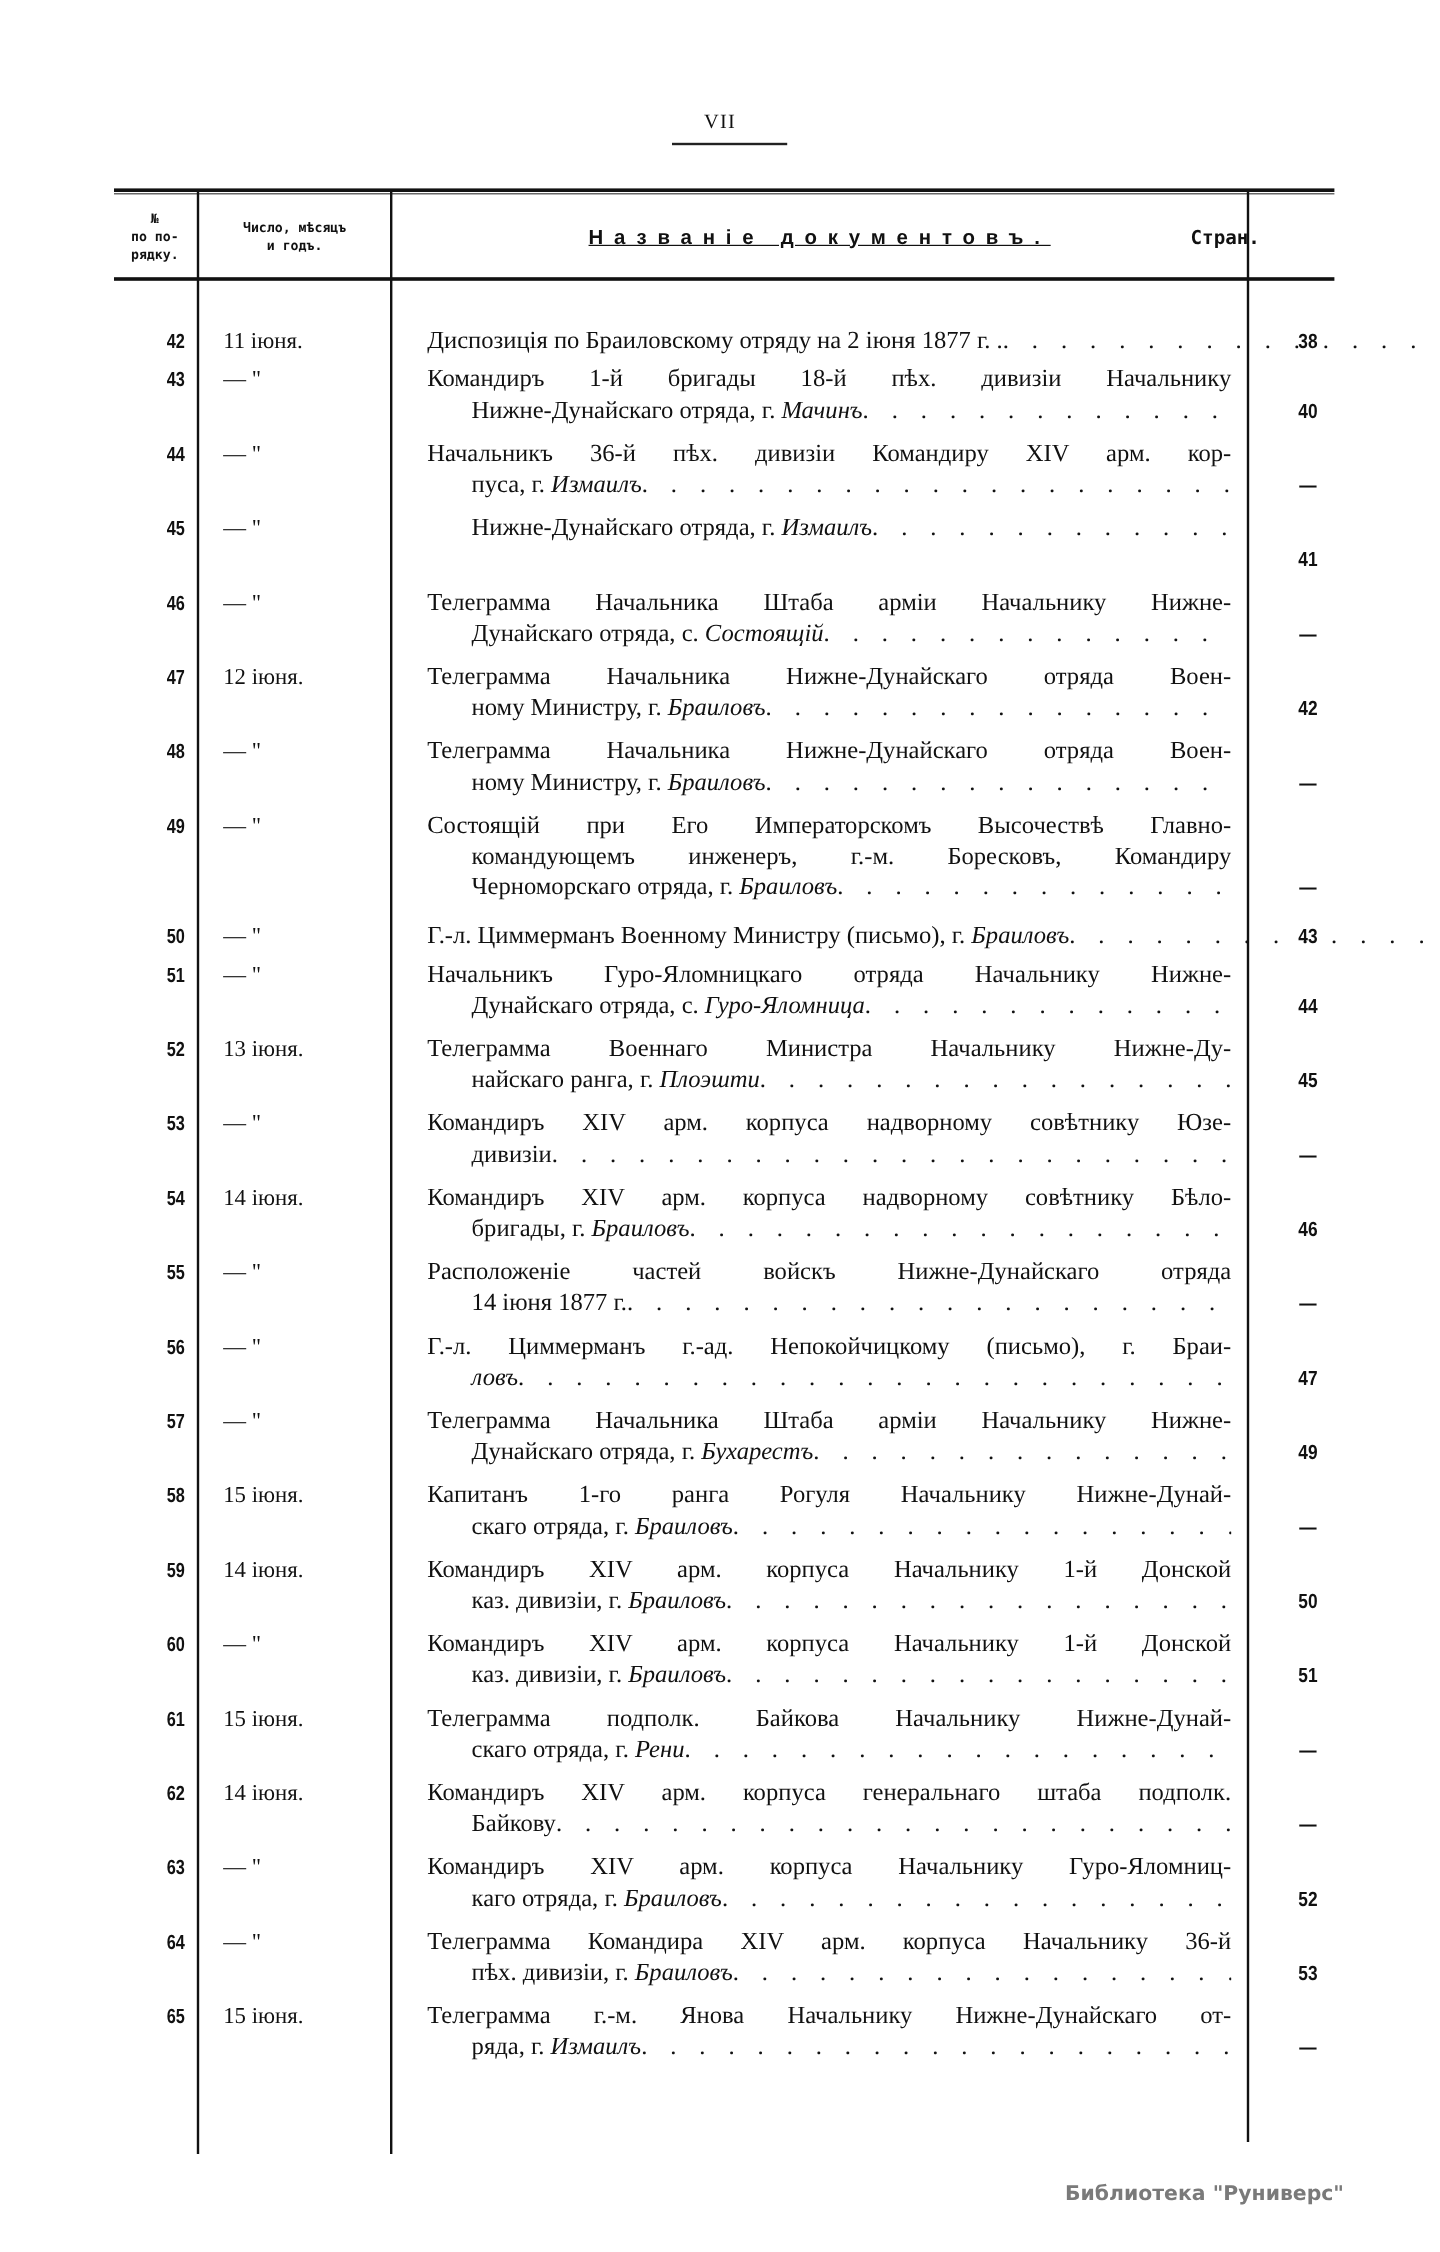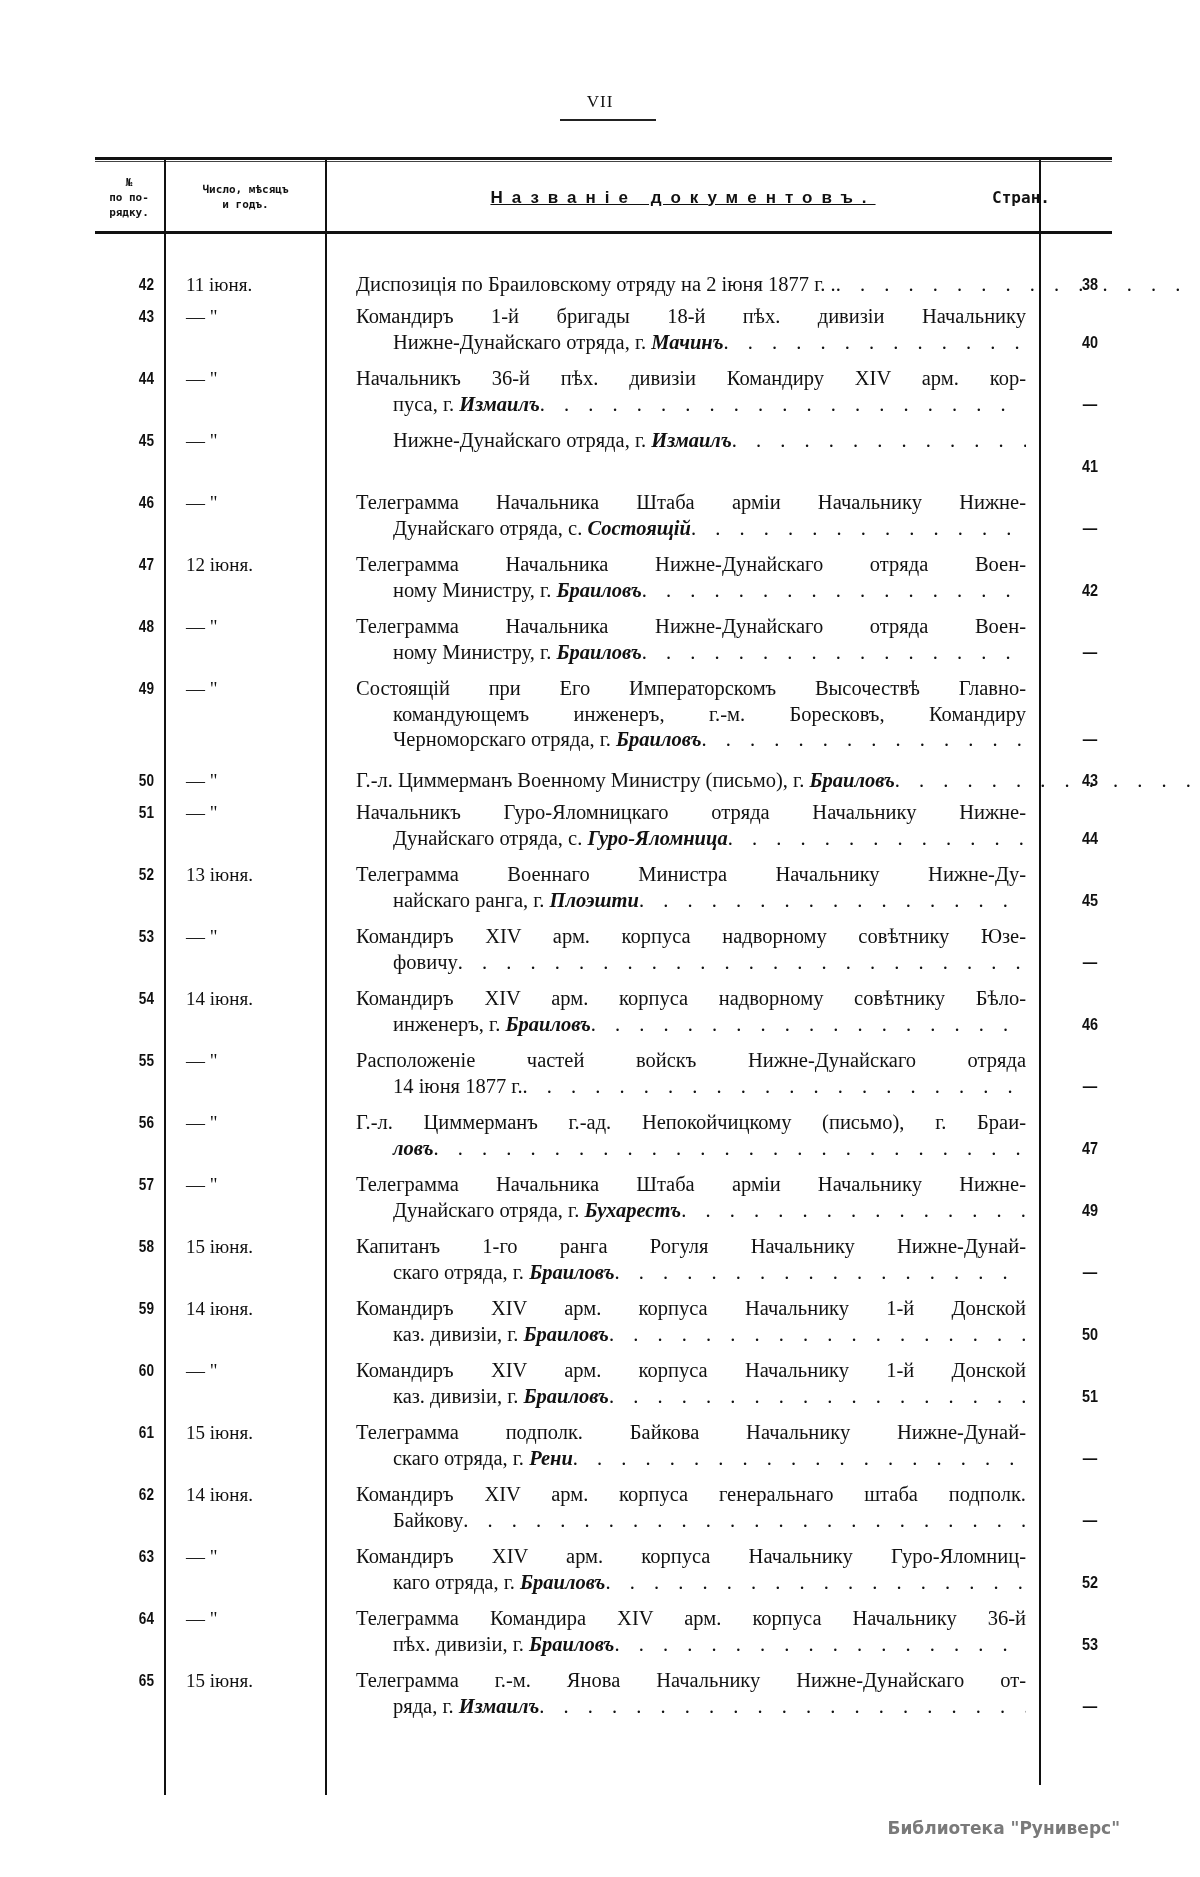--- a/index.html
+++ b/index.html
@@ -44,21 +44,21 @@
     position: absolute; left: 186px; width: 130px; font-size: 19px; line-height: 26px;
     white-space: nowrap;
   }
   .title {
     position: absolute; left: 356px; width: 670px; font-size: 20.5px; line-height: 25.5px;
   }
   .title .l1 { display: block; text-align: justify; text-align-last: justify; white-space: nowrap; }
   .title .l1.single { text-align-last: auto; }
   .title .lc { display: block; padding-left: 37px; white-space: nowrap; overflow: hidden; }
   .title .mid { text-align: justify; text-align-last: justify; }
-  .title .place { font-style: italic; font-weight: bold; }
+  .title .place { font-style: italic; }
   .title .dots { letter-spacing: 7px; }
   .page {
     position: absolute; left: 1060px; width: 60px; text-align: center;
     font-family: "Liberation Sans", "DejaVu Sans", sans-serif; font-weight: bold;
     font-size: 17px; line-height: 26px; transform: scaleX(0.85);
   }
   .footer-watermark {
     position: absolute; left: 840px; top: 1818px; width: 280px; text-align: right;
     font-family: "DejaVu Sans", "Liberation Sans", sans-serif; font-weight: bold;
     font-size: 17px; color: #7a7a7a;
@@ -190,30 +190,30 @@
         <span class="l1"><span>Телеграмма Военнаго Министра Начальнику Нижне-Ду-</span></span>
         <span class="lc"><span>найскаго ранга, г. </span><span class="place">Плоэшти</span><span class="dots">. . . . . . . . . . . . . . . . . . . . . . . . . . . . . . . . . . . . .</span></span>
       </div>
       <div class="page" style="top: 25.5px;">45</div>
     </div>
     <div class="row" style="top: 924px;">
       <div class="num">53</div>
       <div class="date">— "</div>
       <div class="title">
         <span class="l1"><span>Командиръ XIV арм. корпуса надворному совѣтнику Юзе-</span></span>
-        <span class="lc"><span>фовичу</span><span class="dots">. . . . . . . . . . . . . . . . . . . . . . . . . . . . . . . . . . . . .</span></span>
+        <span class="lc"><span>дивизiи</span><span class="dots">. . . . . . . . . . . . . . . . . . . . . . . . . . . . . . . . . . . . .</span></span>
       </div>
       <div class="page" style="top: 25.5px;">—</div>
     </div>
     <div class="row" style="top: 986px;">
       <div class="num">54</div>
       <div class="date">14 iюня.</div>
       <div class="title">
         <span class="l1"><span>Командиръ XIV арм. корпуса надворному совѣтнику Бѣло-</span></span>
-        <span class="lc"><span>инженеръ, г. </span><span class="place">Браиловъ</span><span class="dots">. . . . . . . . . . . . . . . . . . . . . . . . . . . . . . . . . . . . .</span></span>
+        <span class="lc"><span>бригады, г. </span><span class="place">Браиловъ</span><span class="dots">. . . . . . . . . . . . . . . . . . . . . . . . . . . . . . . . . . . . .</span></span>
       </div>
       <div class="page" style="top: 25.5px;">46</div>
     </div>
     <div class="row" style="top: 1048px;">
       <div class="num">55</div>
       <div class="date">— "</div>
       <div class="title">
         <span class="l1"><span>Расположенiе частей войскъ Нижне-Дунайскаго отряда</span></span>
         <span class="lc"><span>14 iюня 1877 г.</span><span class="dots">. . . . . . . . . . . . . . . . . . . . . . . . . . . . . . . . . . . . .</span></span>
       </div>

